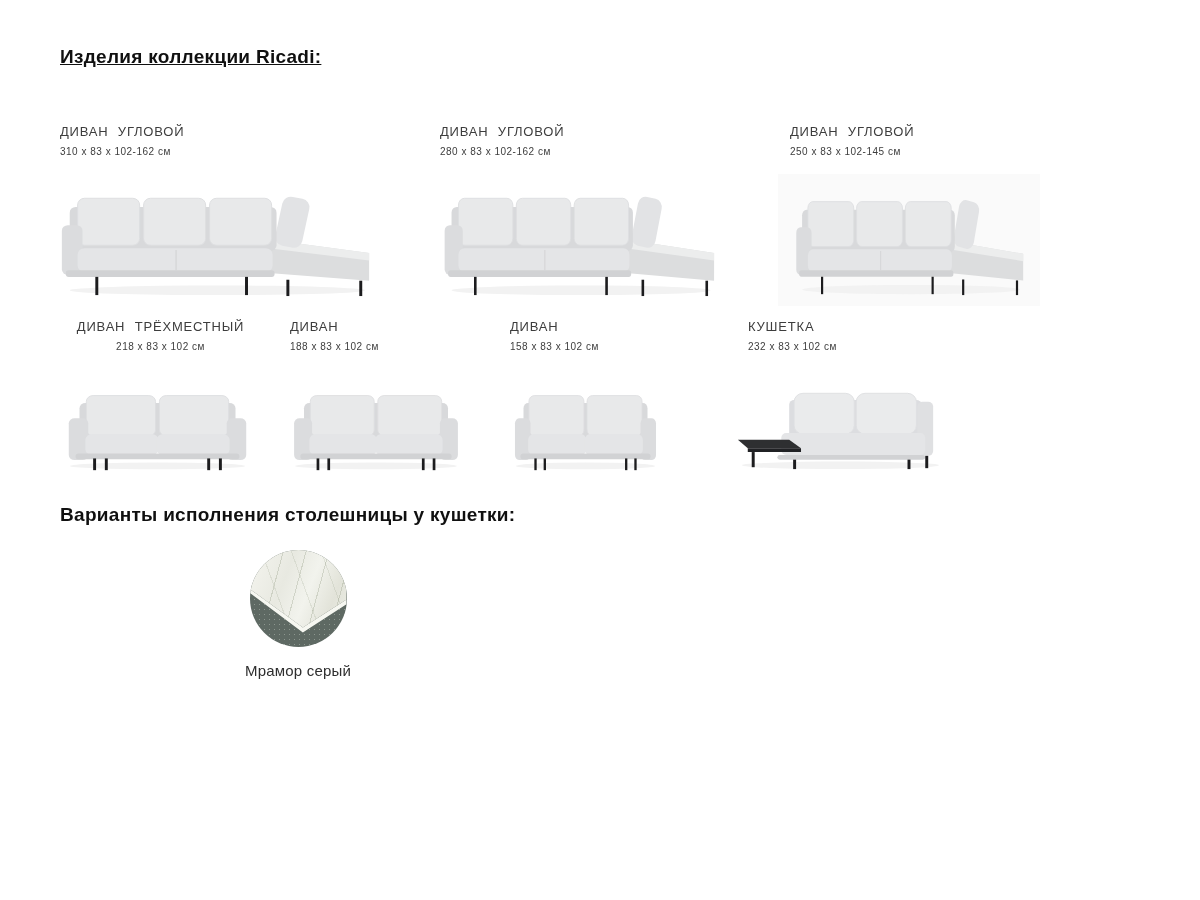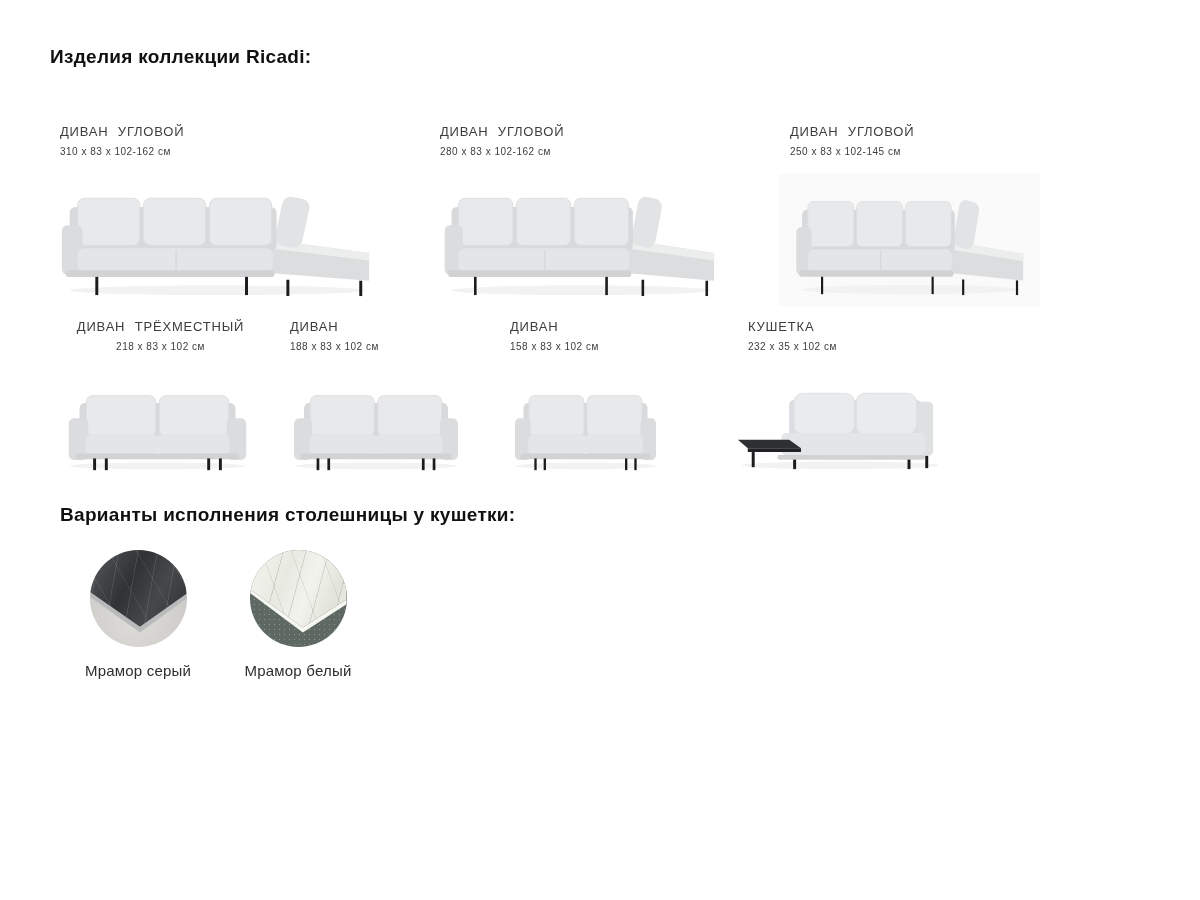--- a/index.html
+++ b/index.html
@@ -1,21 +1,21 @@
 <!DOCTYPE html>
 <html><head>
 <meta charset="utf-8">
 <style>
   * { margin:0; padding:0; box-sizing:border-box; }
   html,body { background:#ffffff; }
   body { font-family:"Liberation Sans","DejaVu Sans",sans-serif; }
   .page { position:relative; width:1200px; height:900px; background:#ffffff; overflow:hidden; }
 
   .section-title { position:absolute; font-size:19px; font-weight:700; color:#101010; letter-spacing:0.3px; }
-  .title-products { left:50px; top:46px; }
+  .title-products { left:60px; top:46px;text-decoration:underline; }
   .title-tabletops { left:60px; top:504px; }
 
   .product { position:absolute; }
   .pname { font-size:13px; color:#3d3d3d; letter-spacing:0.8px; word-spacing:5px; line-height:20px; white-space:nowrap;margin-top:27px; }
   .pdims { font-size:10px; color:#3d3d3d; letter-spacing:0.5px; line-height:20px; white-space:nowrap; }
   .pimg { position:relative; }
 
   .card0 { left:60px;  top:95px;  }
   .card0 .pimg { width:325px; height:115px; margin:20px 0 0 -8px; }
   .card1 { left:440px; top:95px;  }
@@ -202,21 +202,21 @@
     <rect x="34" y="90" width="3" height="14" fill="#1c1c1e"></rect>
     <rect x="46" y="90" width="3" height="14" fill="#1c1c1e"></rect>
     <rect x="151" y="90" width="3" height="14" fill="#1c1c1e"></rect>
     <rect x="163" y="90" width="3" height="14" fill="#1c1c1e"></rect>
   </svg>
       </div>
   </div>
 
   <div class="product card6">
     <div class="pname">КУШЕТКА</div>
-    <div class="pdims">232 x 35 x 102 см</div>
+    <div class="pdims">232 x 83 x 102 см</div>
     <div class="pimg">
   <svg viewBox="0 0 215 95" preserveAspectRatio="none">
     <ellipse cx="110" cy="89" rx="100" ry="4" fill="#f2f2f2"></ellipse>
     <rect x="58" y="20" width="134" height="40" rx="5" fill="#dcdde0"></rect>
     <rect x="63" y="13" width="61" height="43" rx="9" fill="#eaebec" stroke="#dfe0e2" stroke-width="1"></rect>
     <rect x="126" y="13" width="61" height="43" rx="9" fill="#eaebec" stroke="#dfe0e2" stroke-width="1"></rect>
     <rect x="188" y="22" width="16" height="57" rx="5" fill="#dfe0e2"></rect>
     <rect x="50" y="55" width="146" height="23" rx="5" fill="#e4e5e7"></rect>
     <path d="M6 62 L58 62 L70 71 L16 71 Z" fill="#2e2f31"></path>
     <path d="M16 71 L70 71 L70 75 L16 75 Z" fill="#202124"></path>
@@ -225,31 +225,23 @@
     <rect x="62" y="83" width="3" height="10" fill="#1c1c1e"></rect>
     <rect x="178" y="83" width="3" height="10" fill="#1c1c1e"></rect>
     <rect x="196" y="79" width="3" height="13" fill="#1c1c1e"></rect>
   </svg>
       </div>
   </div>
 
 
   <div class="section-title title-tabletops">Варианты исполнения столешницы у кушетки:</div>
 
-  <div class="swatch swatch0">
-    <div class="swatch-circle sw-gray">
-      <div class="slab-edge"></div>
-      <div class="slab"></div>
-      <div class="slab-veins"></div>
-    </div>
-    <div class="swatch-label">Мрамор серый</div>
-  </div>
 
   <div class="swatch swatch1">
     <div class="swatch-circle sw-white">
       <div class="slab-edge"></div>
       <div class="slab"></div>
       <div class="slab-veins"></div>
     </div>
-    <div class="swatch-label">Мрамор белый</div>
+    <div class="swatch-label">Мрамор серый</div>
   </div>
 
 </div>
 
 </body></html>

